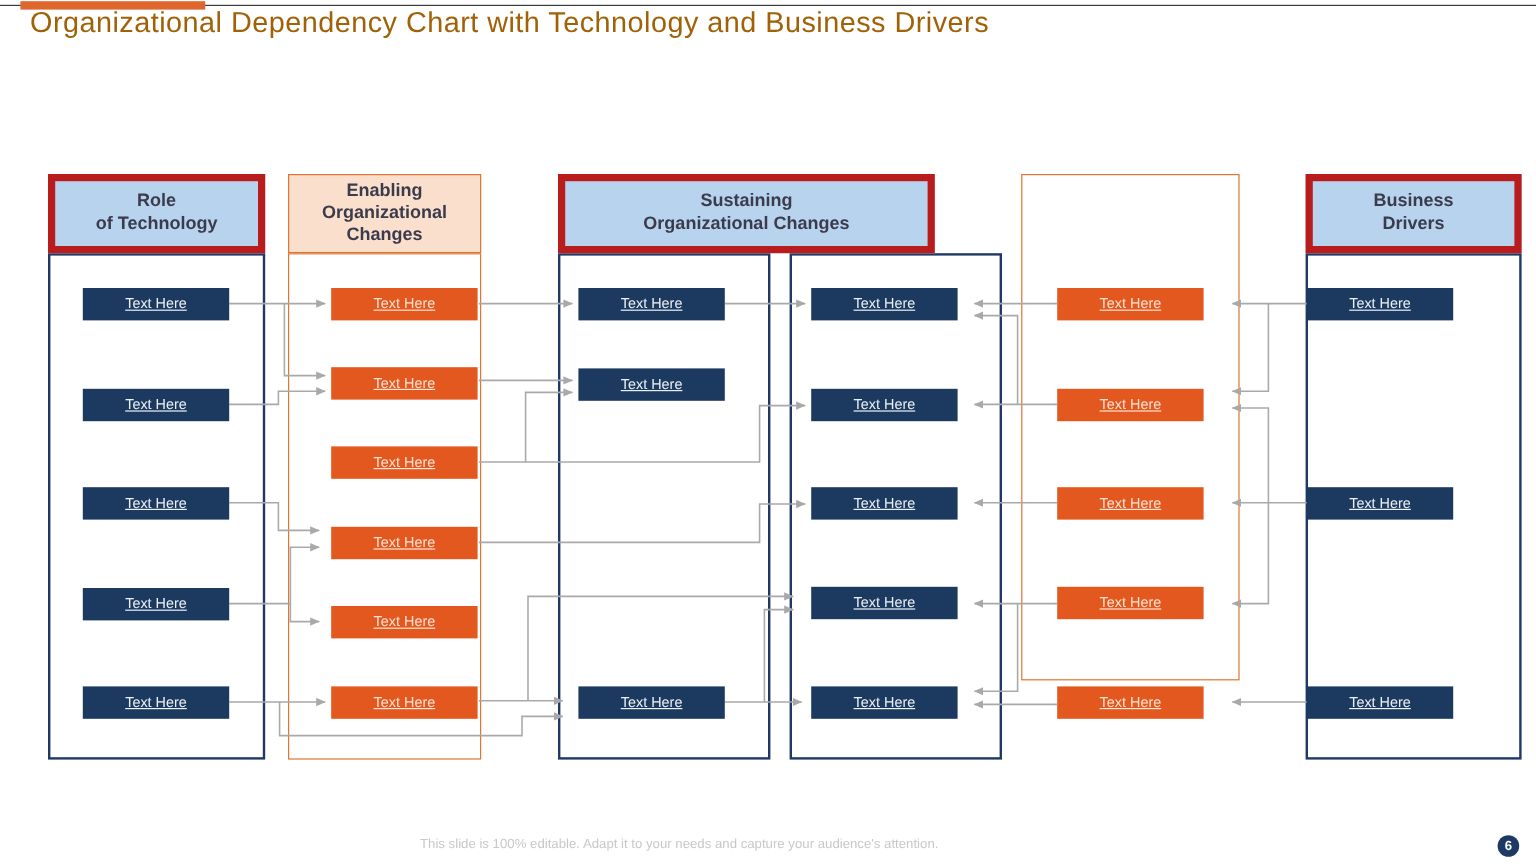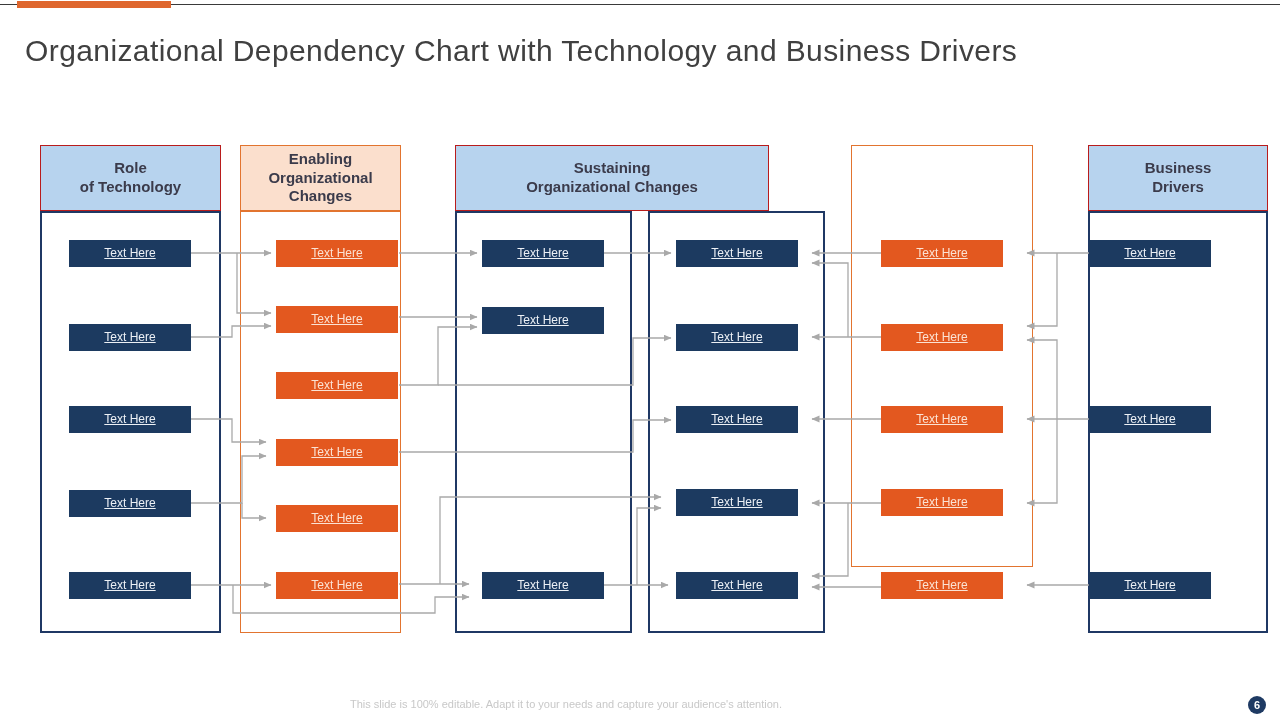--- a/index.html
+++ b/index.html
@@ -3,30 +3,30 @@
 <meta charset="utf-8">
 <style>
   html,body{margin:0;padding:0;}
   body{
     width:1280px;height:720px;position:relative;overflow:hidden;
     background:#ffffff;font-family:"Liberation Sans", sans-serif;
   }
   .top-rule{position:absolute;top:4px;left:0;width:1280px;height:1px;background:#3a3a3a;}
   .accent-bar{position:absolute;top:1px;left:17px;width:154px;height:7px;background:#df662d;}
   .slide-title{
-    position:absolute;left:25px;top:34px;width:1230px;
-    font-size:30px;letter-spacing:.4px;color:#404040;font-weight:400;
+    position:absolute;left:25px;top:6px;width:1230px;
+    font-size:24px;letter-spacing:.4px;color:#a16207;font-weight:400;
   }
   .panel{position:absolute;top:145px;}
   .panel-header{
     box-sizing:border-box;height:66px;display:flex;align-items:center;justify-content:center;
     text-align:center;font-size:15px;font-weight:bold;color:#3b3b4b;line-height:1.25;
     white-space:pre-line;position:relative;z-index:2;
   }
-  .panel-header.blue{background:#b7d3ee;border:1px solid #b91c1c;}
+  .panel-header.blue{background:#b7d3ee;border:6px solid #b91c1c;}
   .panel-header.orange{background:#fbdfcd;border:1.5px solid #e2742f;}
   .panel-body{box-sizing:border-box;background:#ffffff;position:relative;z-index:1;}
   .panel-body.navy{border:2px solid #1f3864;}
   .panel-body.orangeb{border:1.5px solid #e2742f;}
   .subrect{position:absolute;box-sizing:border-box;border:2px solid #1f3864;background:transparent;}
   #connector-layer{position:absolute;left:0;top:0;width:1280px;height:720px;z-index:4;pointer-events:none;}
   #box-layer{position:absolute;left:0;top:0;width:1280px;height:720px;z-index:6;pointer-events:none;}
   .text-box{
     position:absolute;width:122px;height:27px;display:flex;align-items:center;justify-content:center;
     font-size:12px;
@@ -58,21 +58,21 @@
 of Technology</div>
     <div class="panel-body navy" style="height:422px;"></div>
   </div>
 
   <div class="panel" style="left:240px;width:161px;">
     <div class="panel-header orange">Enabling
 Organizational Changes</div>
     <div class="panel-body orangeb" style="height:422px;"></div>
   </div>
 
-  <div class="panel" style="left:455px;width:314px;">
+  <div class="panel" style="left:465px;width:314px;">
     <div class="panel-header blue">Sustaining
 Organizational Changes</div>
     <div style="position:relative;height:422px;">
       <div class="subrect" style="left:0;top:0;width:177px;height:422px;"></div>
       <div class="subrect" style="left:193px;top:0;width:177px;height:422px;"></div>
     </div>
   </div>
 
   <div class="panel" style="left:851px;width:182px;">
     <div class="panel-body orangeb" style="height:422px;"></div>

